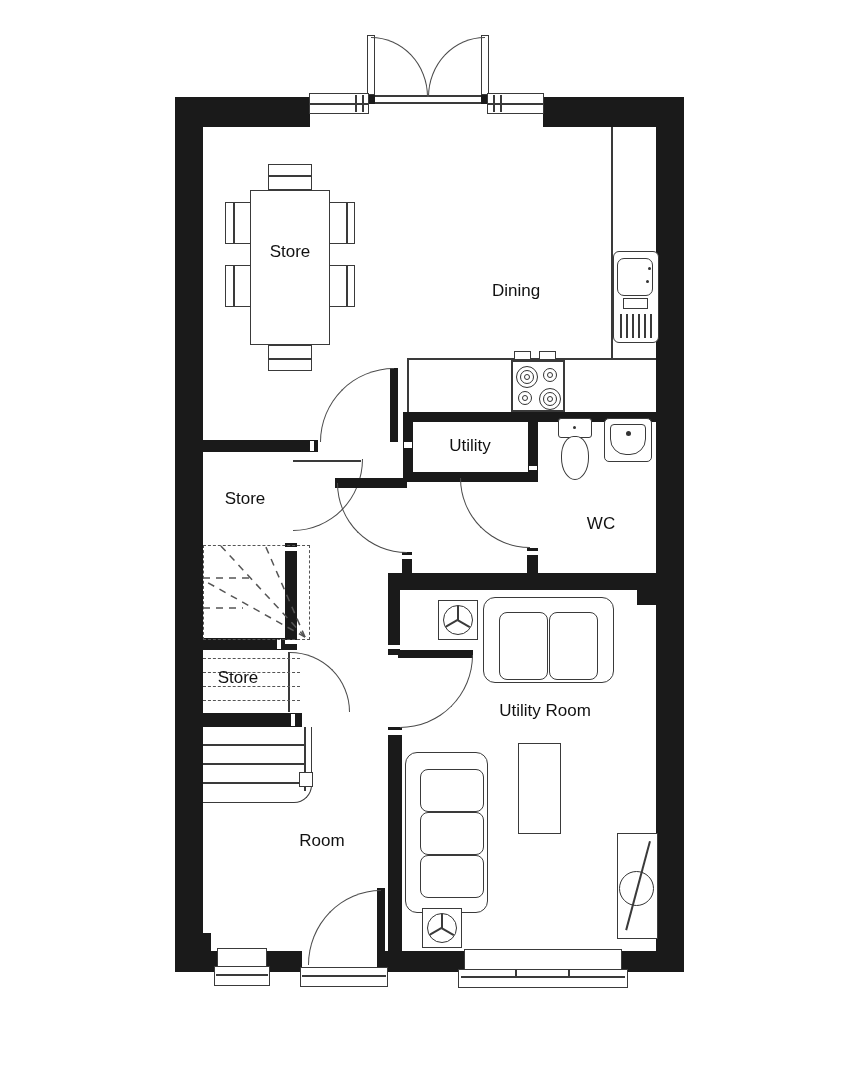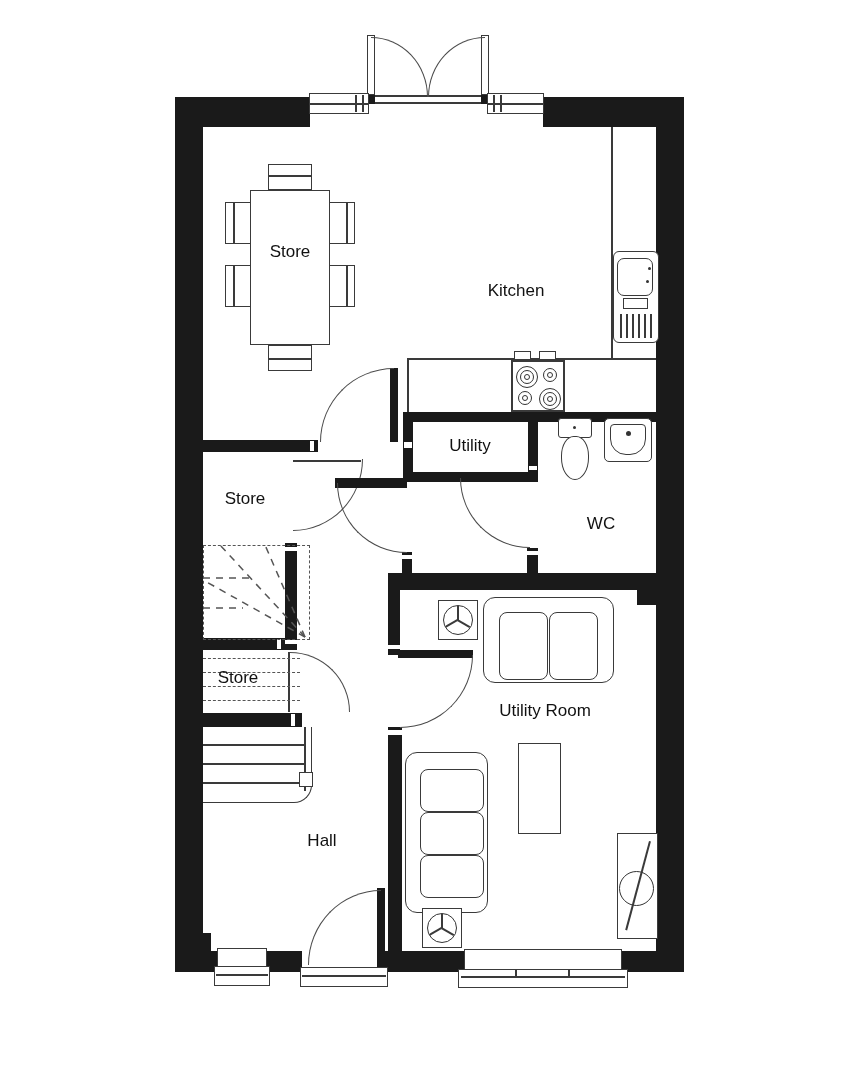--- a/index.html
+++ b/index.html
@@ -211,21 +211,21 @@
   <div class="box" style="left:217px;top:948px;width:50px;height:20px"></div>
   <div class="box" style="left:214px;top:966px;width:56px;height:20px"></div>
   <div class="ln" style="left:216px;top:974px;width:52px;height:1.5px"></div>
   <div class="box" style="left:464px;top:949px;width:158px;height:22px"></div>
   <div class="box" style="left:458px;top:969px;width:170px;height:19px"></div>
   <div class="ln" style="left:461px;top:976px;width:164px;height:1.5px"></div>
   <div class="ln" style="left:515px;top:969px;width:2px;height:9px"></div>
   <div class="ln" style="left:568px;top:969px;width:2px;height:9px"></div>
 
   <div class="lbl" style="left:290px;top:251px">Store</div>
-  <div class="lbl" style="left:516px;top:290px">Kitchen</div>
+  <div class="lbl" style="left:516px;top:290px">Dining</div>
   <div class="lbl" style="left:470px;top:445px">Utility</div>
   <div class="lbl" style="left:601px;top:523px">WC</div>
   <div class="lbl" style="left:245px;top:498px">Store</div>
   <div class="lbl" style="left:238px;top:677px">Store</div>
-  <div class="lbl" style="left:322px;top:840px">Hall</div>
+  <div class="lbl" style="left:322px;top:840px">Room</div>
   <div class="lbl" style="left:545px;top:710px">Utility Room</div>
 
 </div>
 
 </body></html>

